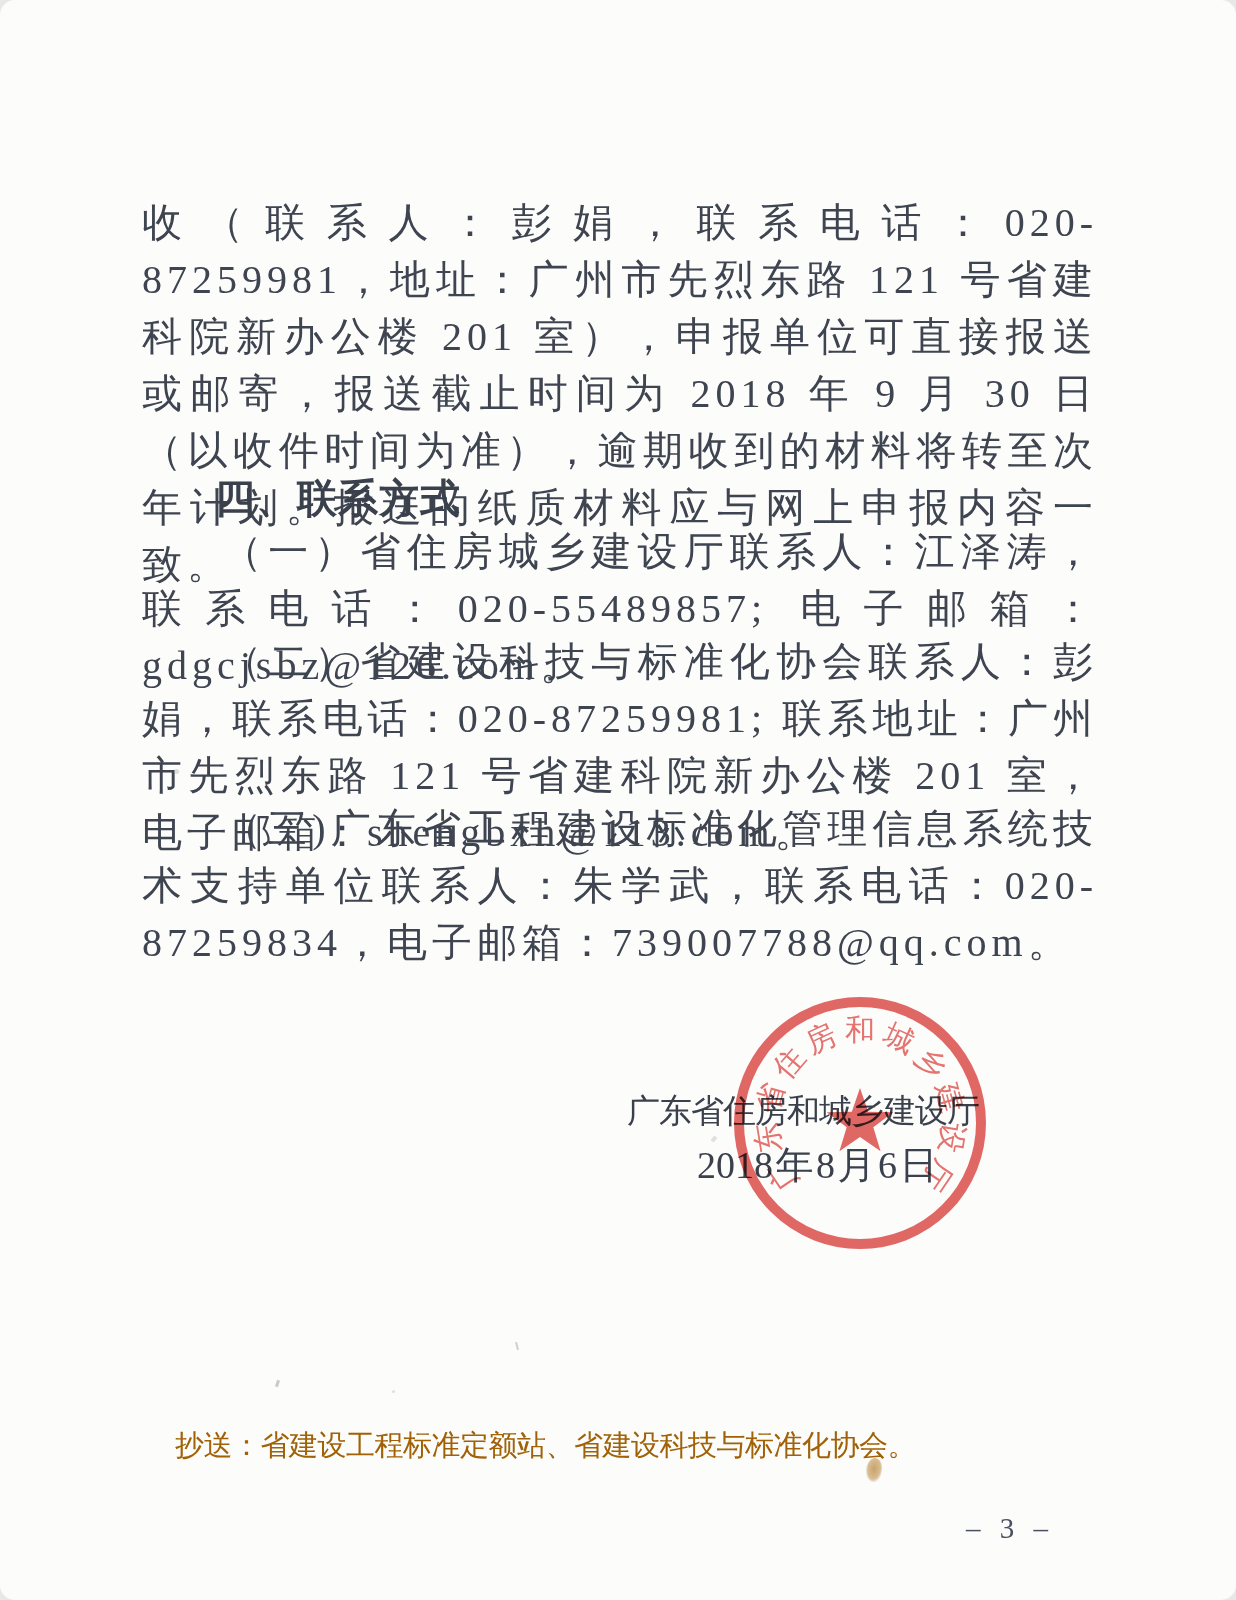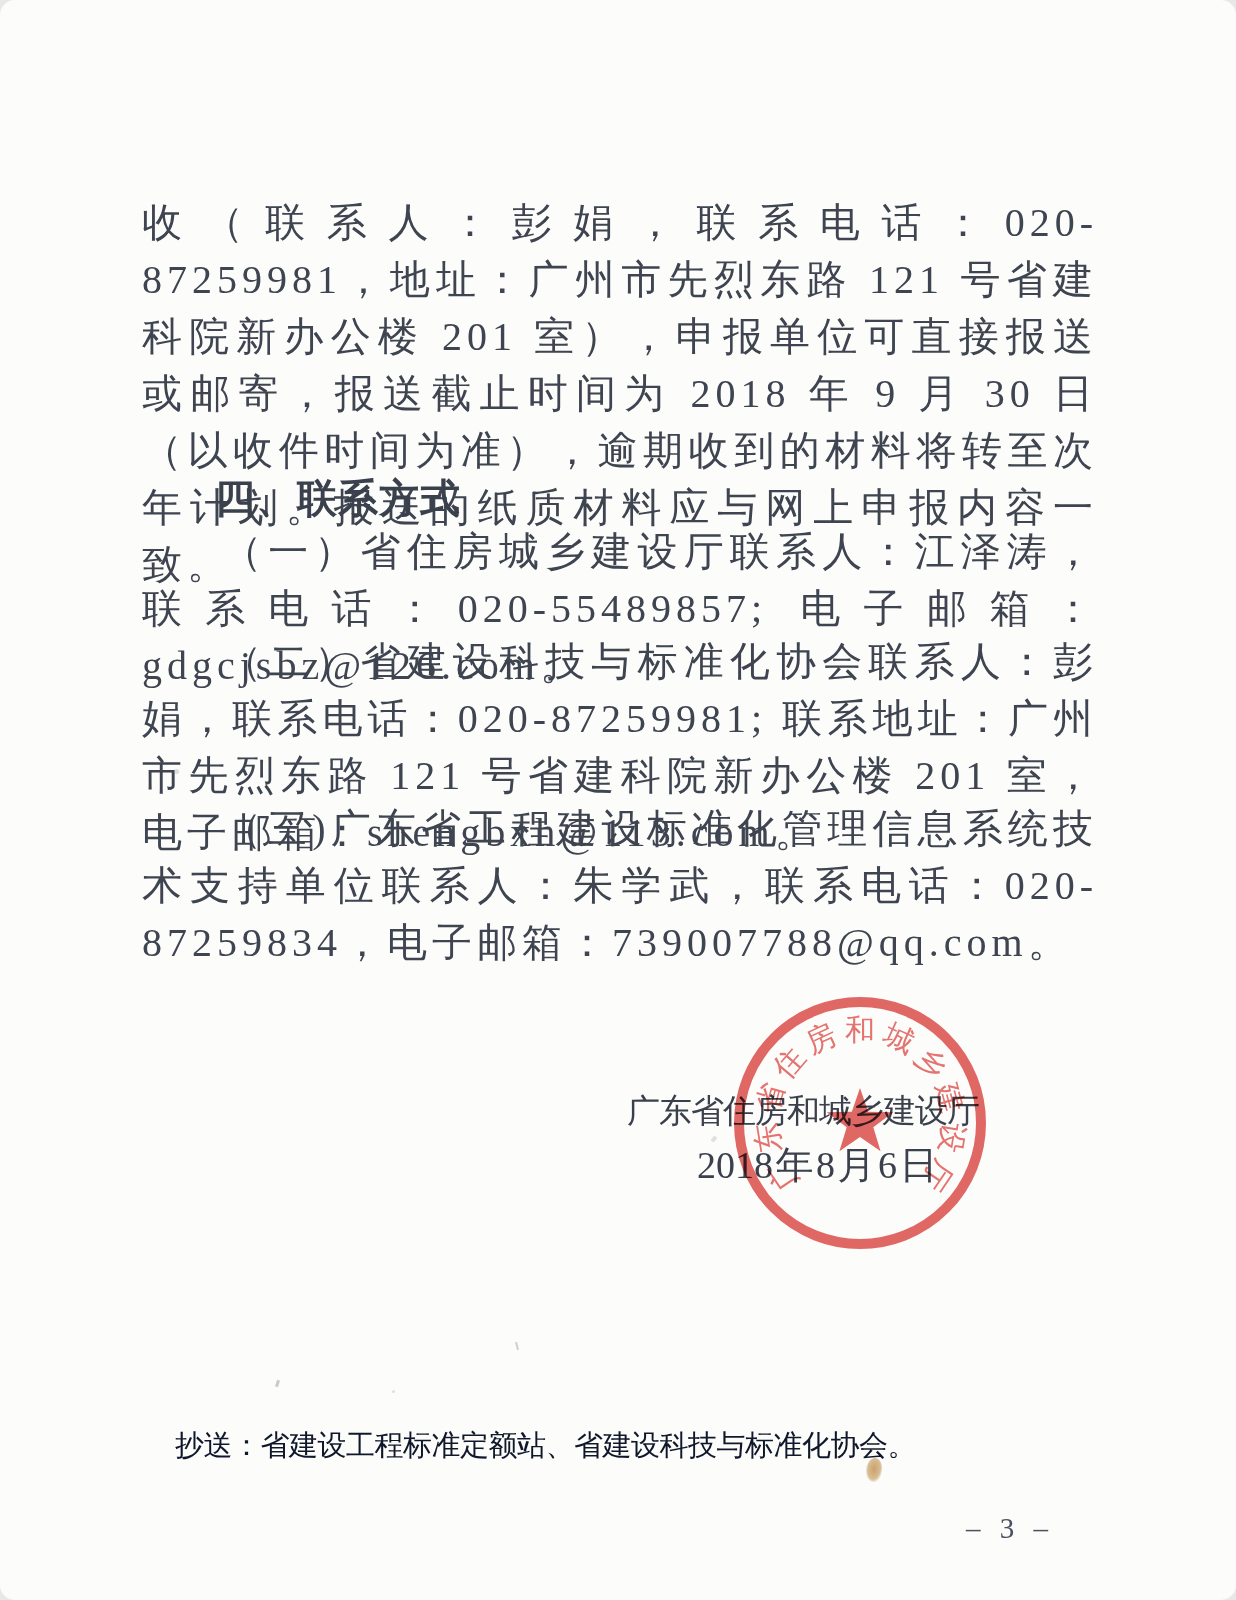--- a/index.html
+++ b/index.html
@@ -87,21 +87,21 @@
     color: #494f5c;
     white-space: nowrap;
   }
   .cc-line {
     position: absolute;
     left: 175px;
     top: 1424px;
     font-size: 29px;
     line-height: 42px;
     letter-spacing: -0.5px;
-    color: #0f172a;
+    color: #a16207;
     white-space: nowrap;
   }
   .page-number {
     position: absolute;
     left: 940px;
     top: 1512px;
     width: 140px;
     text-align: center;
     font-size: 29px;
     letter-spacing: 6px;

